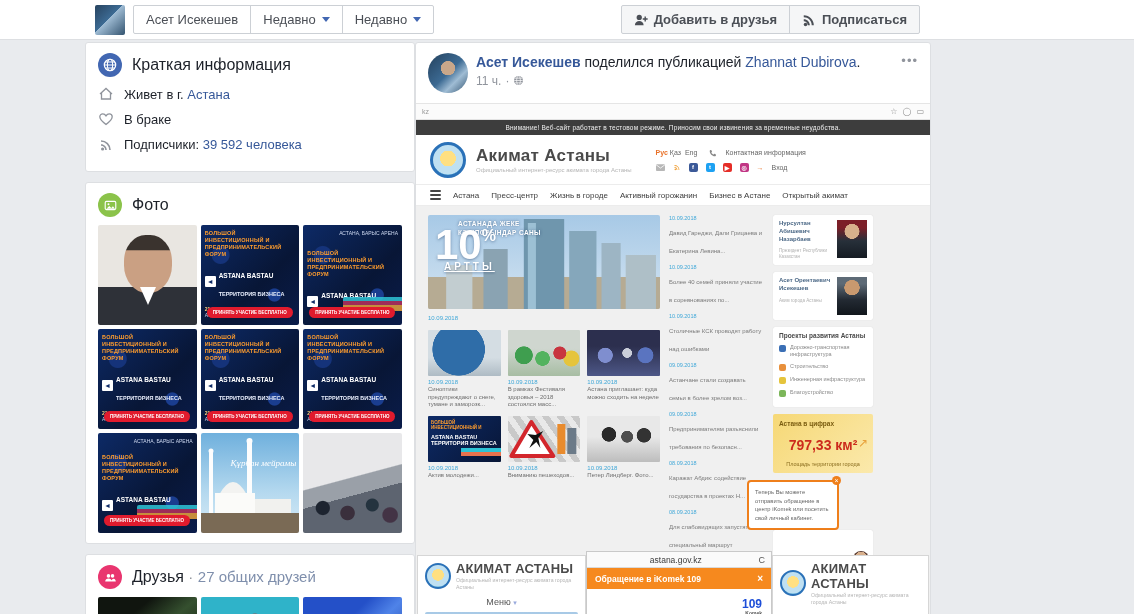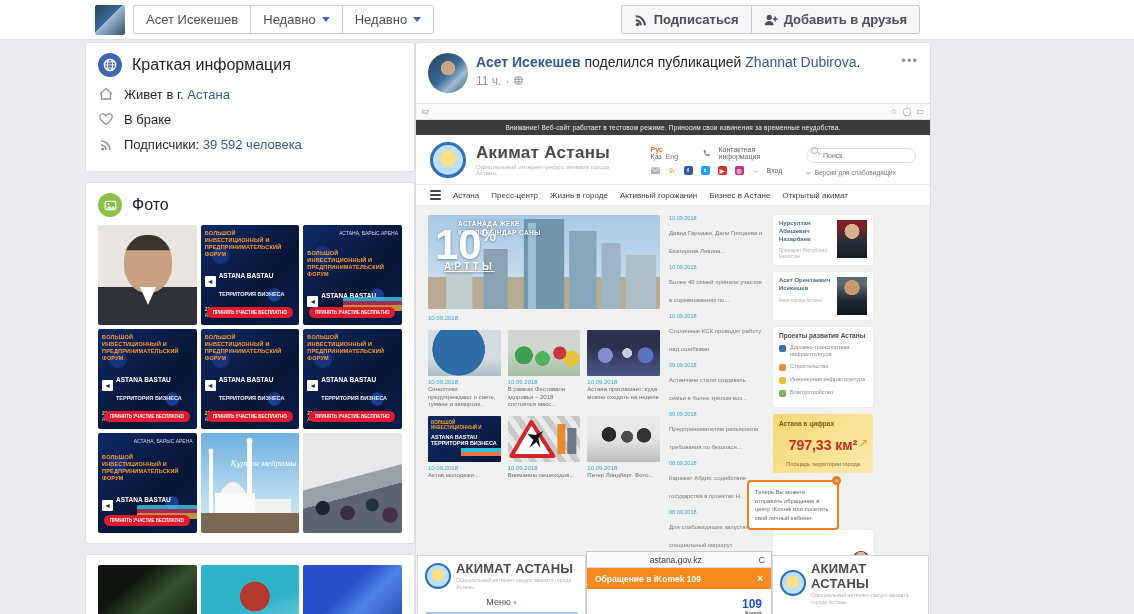--- a/index.html
+++ b/index.html
@@ -209,33 +209,33 @@
           <span class="caret"></span>
         </div>
       <div class="tab">
           <span>Недавно</span>
           <span class="caret"></span>
         </div>
     </nav>
     <div class="tb-right">
       <div class="tb-btn">
         <svg class="gicon" viewBox="0 0 16 16">
+            <circle cx="6" cy="5" r="3" fill="#4b4f56"></circle>
+            <path d="M1 14c0-3 2.2-5 5-5s5 2 5 5z" fill="#4b4f56"></path>
+            <path d="M12 4v2h-2v1.6h2v2h1.6v-2h2V6h-2V4z" fill="#4b4f56"></path>
+          </svg>
+        <span>Добавить в друзья</span>
+      </div>
+      <div class="tb-btn">
+        <svg class="gicon" viewBox="0 0 16 16">
             <path d="M2 13a2 2 0 104 0 2 2 0 10-4 0z" fill="#4b4f56"></path>
             <path d="M2 7c3.9 0 7 3.1 7 7H6.6C6.6 11.5 4.5 9.4 2 9.4z" fill="#4b4f56"></path>
             <path d="M2 2.5c6.4 0 11.5 5.1 11.5 11.5h-2.4C11.1 8.9 7.1 4.9 2 4.9z" fill="#4b4f56"></path>
           </svg>
         <span>Подписаться</span>
-      </div>
-      <div class="tb-btn">
-        <svg class="gicon" viewBox="0 0 16 16">
-            <circle cx="6" cy="5" r="3" fill="#4b4f56"></circle>
-            <path d="M1 14c0-3 2.2-5 5-5s5 2 5 5z" fill="#4b4f56"></path>
-            <path d="M12 4v2h-2v1.6h2v2h1.6v-2h2V6h-2V4z" fill="#4b4f56"></path>
-          </svg>
-        <span>Добавить в друзья</span>
       </div>
     </div>
   </header>
 
   <aside class="leftcol">
 
     <section class="card">
       <div class="card-h">
         <span class="ic-circle" style="background:#4267b2">
           <svg width="14" height="14" viewBox="0 0 16 16">
@@ -372,20 +372,30 @@
             <rect x="0" y="80" width="100" height="20" fill="#7a6a55"></rect>
           </svg>
           <div class="mosque-script">Құрбан мейрамы</div>
         </div>
 
         <div class="ptile crowd"></div>
       </div>
     </section>
 
     <section class="card">
+      <div class="card-h">
+        <span class="ic-circle" style="background:#e9356f">
+          <svg width="13" height="13" viewBox="0 0 16 16">
+              <circle cx="5.5" cy="6" r="2.2" fill="#fff"></circle>
+              <circle cx="10.5" cy="6" r="2.2" fill="#fff"></circle>
+              <path d="M1.5 13c0-2.3 1.8-3.8 4-3.8s4 1.5 4 3.8zM8.7 13c.2-1.9 1.5-3.4 3.3-3.6 1.6.2 2.5 1.6 2.5 3.6z" fill="#fff"></path>
+            </svg>
+        </span>
+        <span class="card-title"><span>Друзья</span> <span class="muted-link">·</span> <a class="fblink" style="font-size:15px;color:#7f8fac">27 общих друзей</a></span>
+      </div>
       <div class="friends-strip">
         <div class="ftile f1"></div>
         <div class="ftile f2"></div>
         <div class="ftile f3"></div>
       </div>
     </section>
   </aside>
 
   <main class="postcard">
     <div class="post-h">
@@ -445,27 +455,20 @@
             <svg width="8" height="8" viewBox="0 0 16 16">
                 <path d="M3 13a1.6 1.6 0 103.2 0A1.6 1.6 0 103 13zM3 8.2c3.2 0 5.8 2.6 5.8 5.8H7.2A4.2 4.2 0 003 9.8zM3 4.2A9.8 9.8 0 0112.8 14h-1.6A8.2 8.2 0 003 5.8z" fill="#f0a23c"></path>
               </svg>
             <span class="soc" style="background:#3b5998">f</span>
             <span class="soc" style="background:#1da1f2">t</span>
             <span class="soc" style="background:#e52d27">▶</span>
             <span class="soc" style="background:#c13584">◎</span>
             <span style="color:#e8722a">→</span>
             <span>Вход</span>
           </div>
-        </div>
-        <div class="head-right">
-          <span class="search-wrap"><i class="mag"></i><input class="site-search" readonly="" placeholder="Поиск" style=""></span>
-          <span class="a11y">
-              <span style="color:#999">∞</span>
-              <span>Версия для слабовидящих</span>
-            </span>
         </div>
       </div>
 
       <div class="site-nav">
         <span class="burger">
             <i></i>
             <i></i>
             <i></i>
           </span>
         <span class="nav-item">Астана</span>

